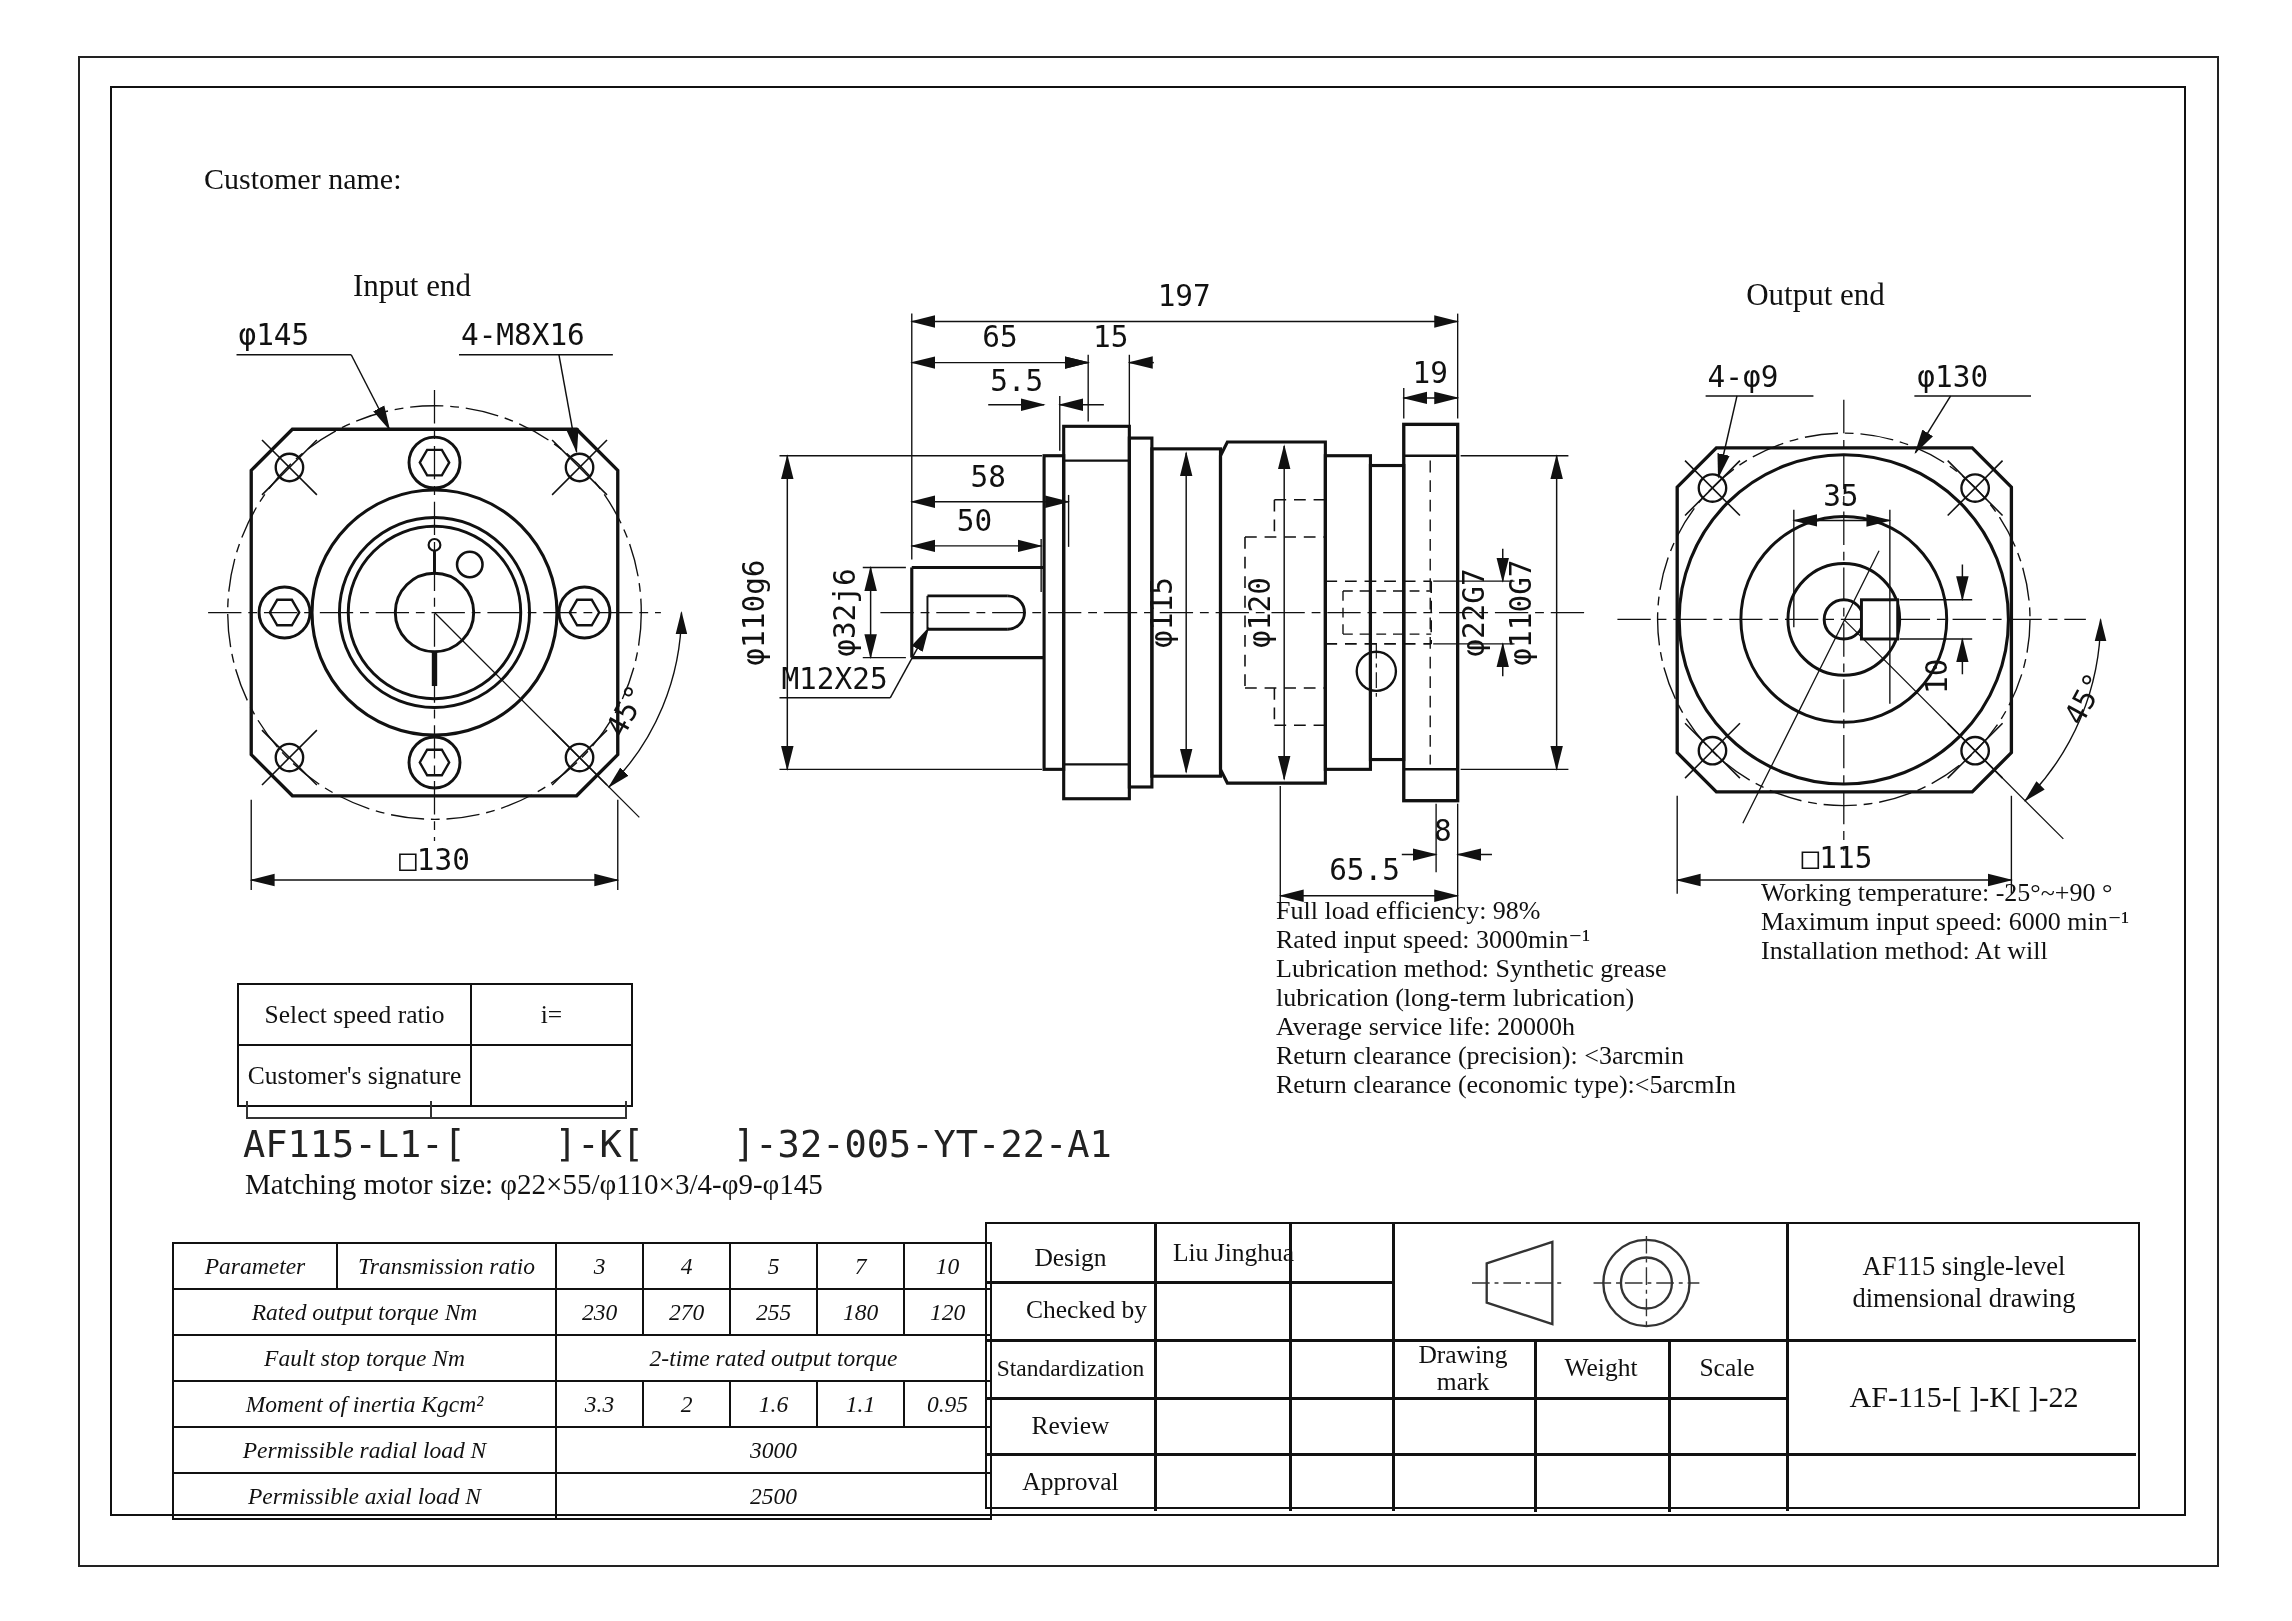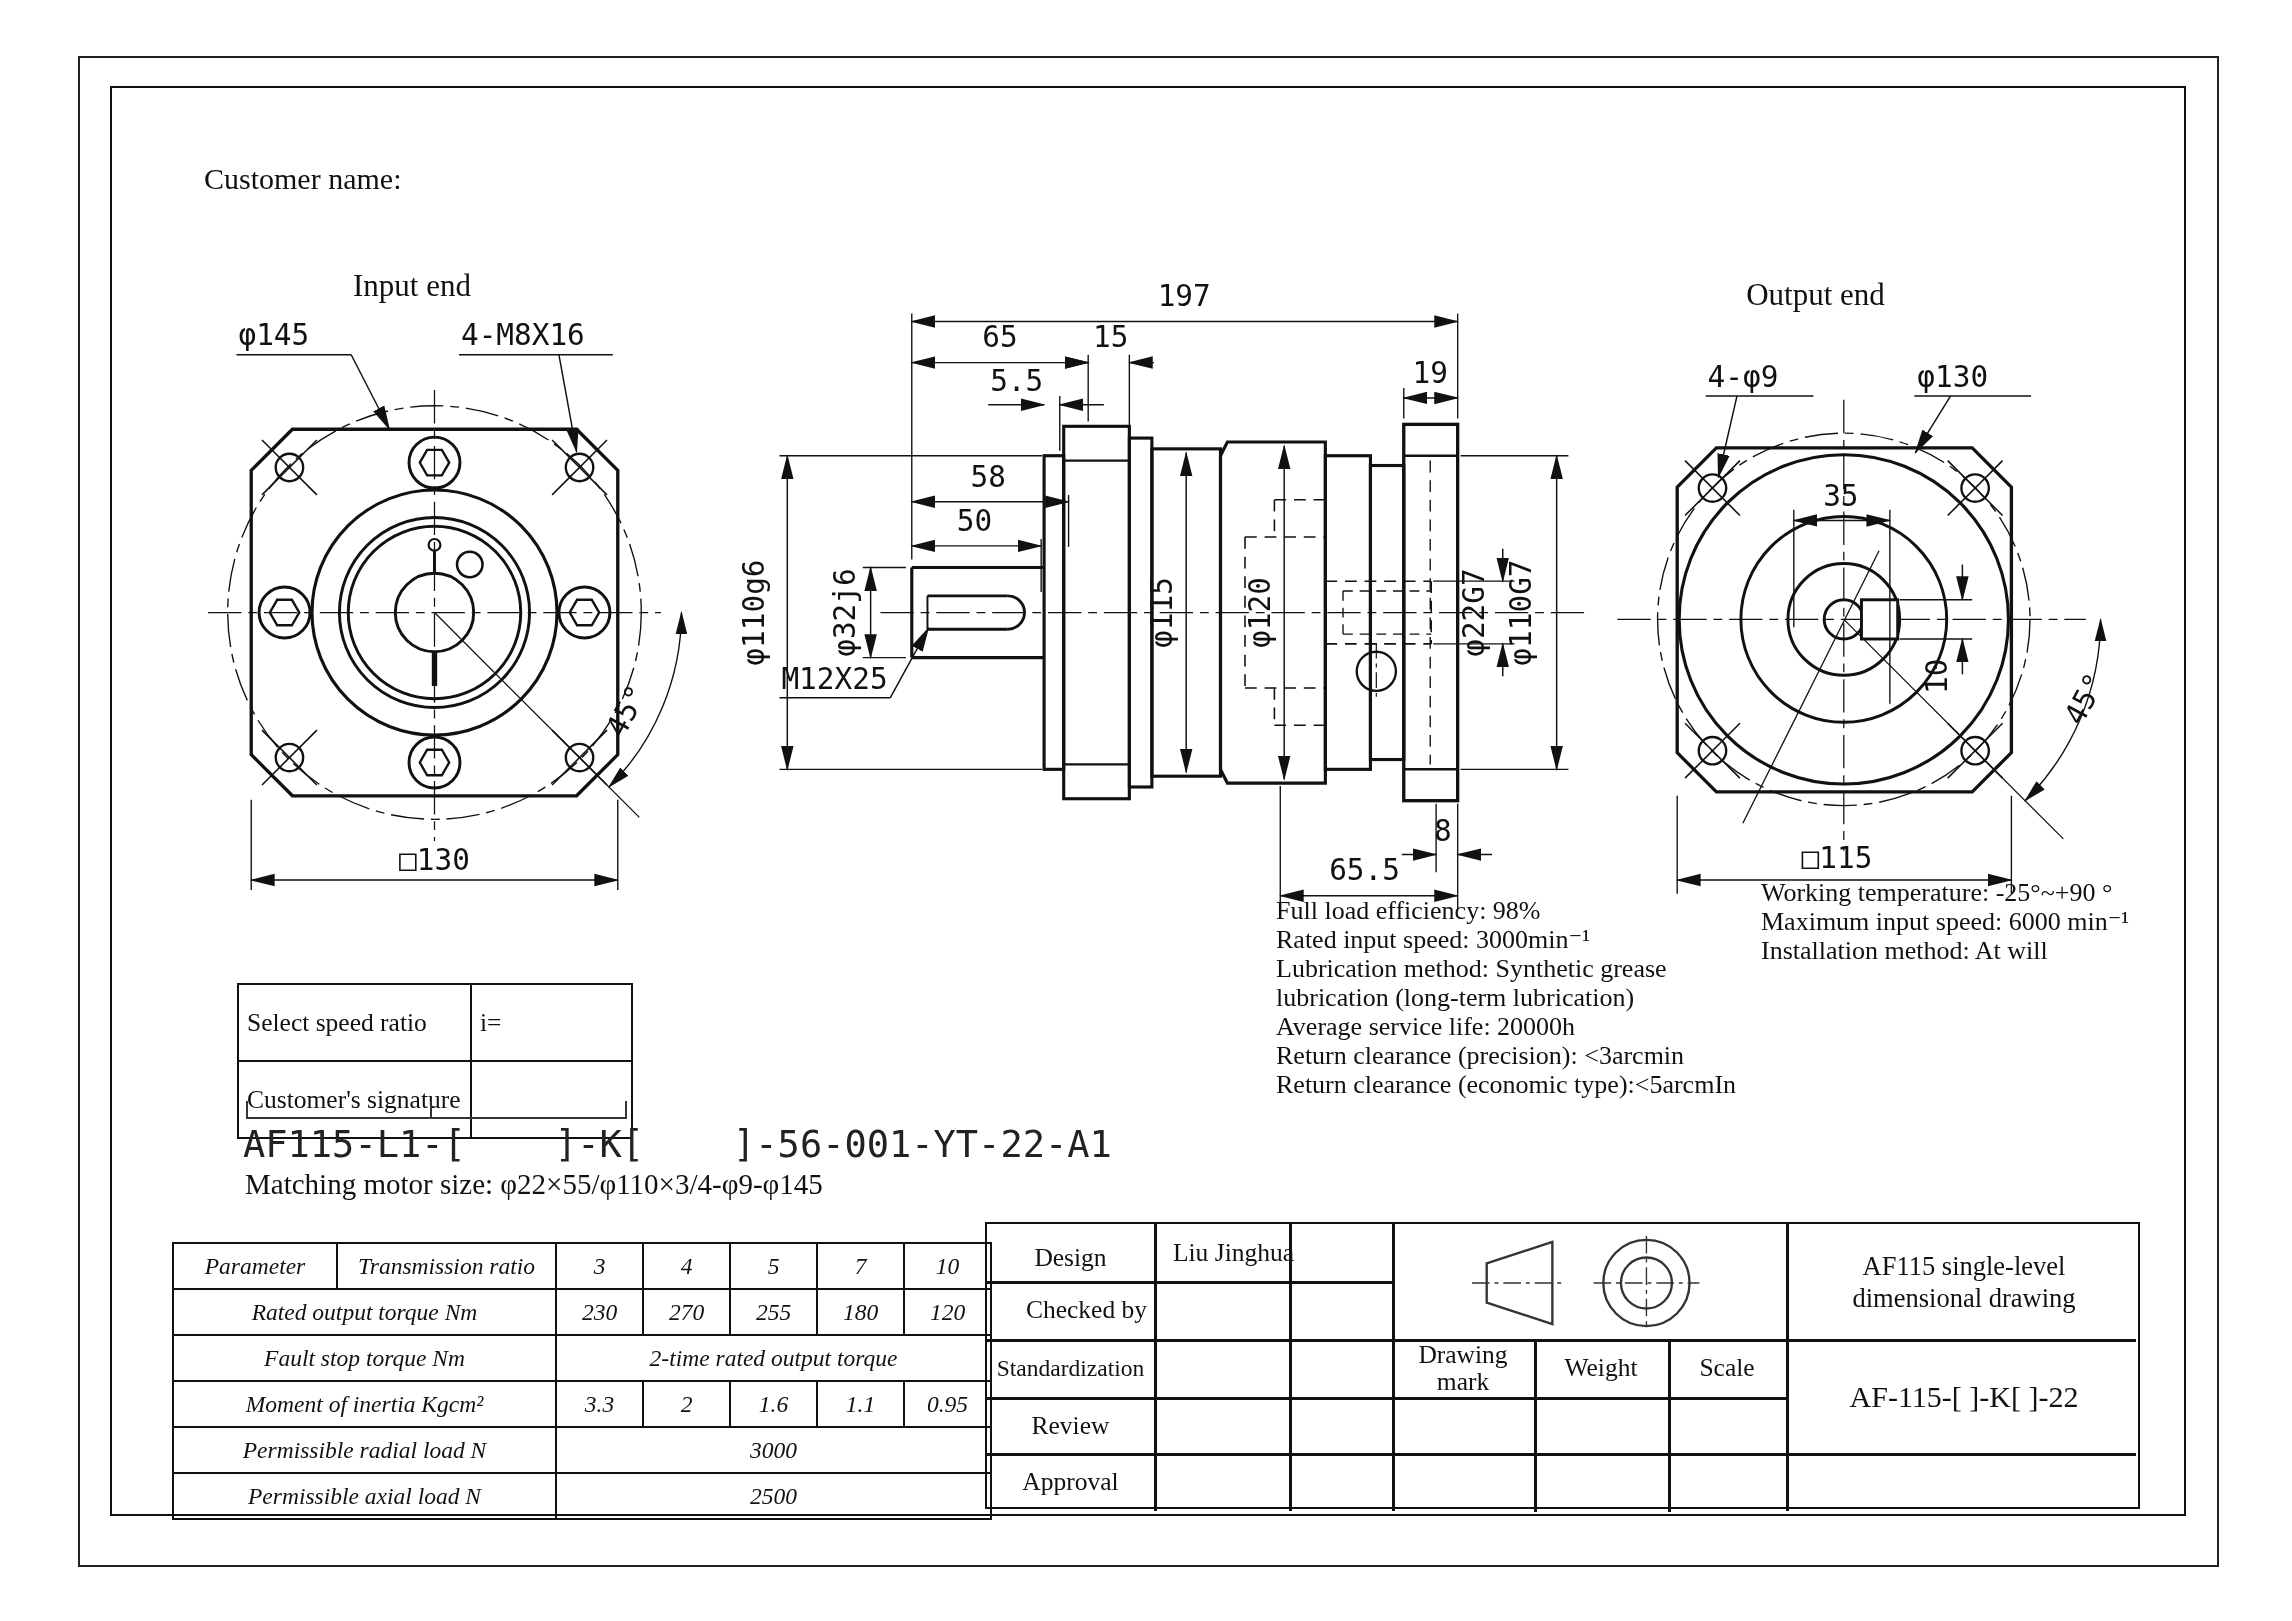--- a/index.html
+++ b/index.html
@@ -8,21 +8,21 @@
   .outer-border{position:absolute;left:78px;top:56px;width:2137px;height:1507px;border:2px solid #222;}
   .inner-border{position:absolute;left:110px;top:86px;width:2072px;height:1426px;border:2.9px solid #111;}
   .label{position:absolute;font-size:30px;}
   .view-title{font-size:31px;}
   .notes{position:absolute;font-size:26px;line-height:29px;white-space:nowrap;}
   svg.cad{position:absolute;left:0;top:0;}
   svg text{fill:#111;}
   .dt{font-family:"DejaVu Sans Mono",monospace;font-size:30px;}
   
   .speed-table{position:absolute;left:237px;top:983px;border-collapse:collapse;table-layout:fixed;}
-  .speed-table td{border:2.5px solid #111;height:59px;text-align:left;font-size:25.5px;padding:8px;}
+  .speed-table td{border:2.5px solid #111;height:59px;text-align:center;font-size:25.5px;padding:0;}
   .underbar{position:absolute;left:246px;top:1101px;width:377px;height:15.7px;border:2px solid #333;border-top:none;}
   .underbar .div{position:absolute;left:182px;top:0;width:2px;height:100%;background:#333;}
   .order-code{position:absolute;left:243px;top:1123px;font-family:"DejaVu Sans Mono",monospace;
               font-size:37px;white-space:pre;letter-spacing:0px;color:#222;}
   .matching{position:absolute;left:245px;top:1168px;font-size:29px;}
   
   .params{position:absolute;left:172px;top:1242px;border-collapse:collapse;table-layout:fixed;border:2.9px solid #111;}
   .params td{border:2.5px solid #111;height:44px;text-align:center;font-size:23.5px;padding:0 3.9px;font-style:italic;}
   
   .tblock{position:absolute;left:985px;top:1222px;width:1155px;height:287px;border:2.9px solid #111;box-sizing:border-box;}
@@ -272,21 +272,21 @@
     <tr>
       <td>Customer's signature</td>
       <td></td>
     </tr>
   </tbody>
     </table>
   <div class="underbar">
       <div class="div"></div>
     </div>
 
-  <div class="order-code">AF115-L1-[    ]-K[    ]-56-001-YT-22-A1</div>
+  <div class="order-code">AF115-L1-[    ]-K[    ]-32-005-YT-22-A1</div>
   <div class="matching">Matching motor size: φ22×55/φ110×3/4-φ9-φ145</div>
 
   <table class="params">
     <colgroup>
       <col style="width:164px">
         <col style="width:219px">
       <col style="width:87px">
         <col style="width:87px">
         <col style="width:87px">
         <col style="width:87px">

